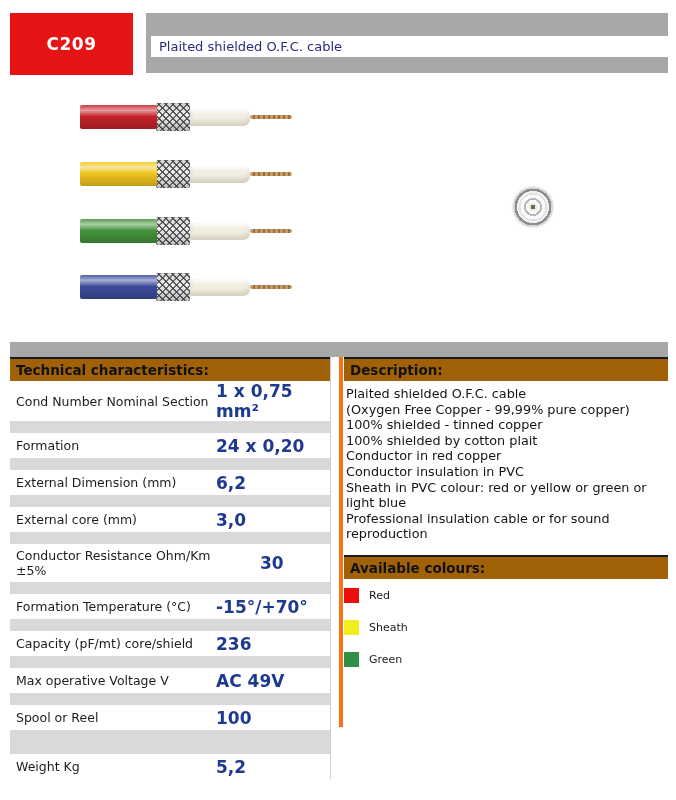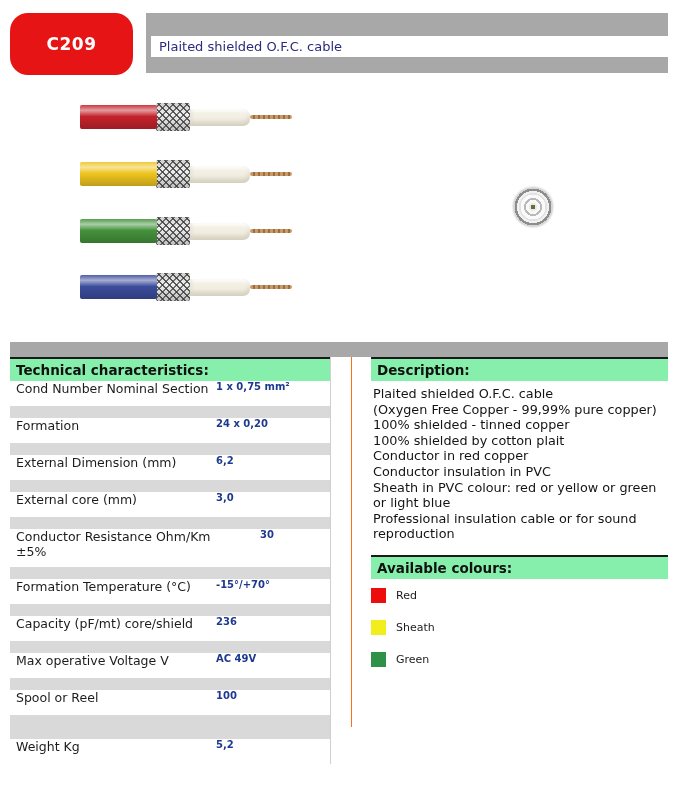--- a/index.html
+++ b/index.html
@@ -39,46 +39,46 @@
     background:radial-gradient(circle at 50% 50%,
       #6b6b33 0 2.5px, #e9e9e9 2.5px 4px, #f8f8f8 4px 7px, #b9b9b9 7px 9px,
       #fafafa 9px 12.5px, #e2e2e2 12.5px 14px, #f1f1f1 14px 16px,
       #8d8d8d 16px 18.5px, #d6d6d6 18.5px 20px);
     box-shadow:0 0 2px rgba(0,0,0,.25); }
 
   
   .section-topbar { position:absolute; left:10px; top:342px; width:658px; height:15px; background:#a8a8a8; }
   .panels { position:absolute; left:10px; top:357px; width:658px; display:flex; align-items:flex-start; }
   .left-panel { width:321px; border-right:1px solid #cfcfcf; }
-  .right-panel { margin-left:20px; flex:1; border-left:1px solid #f97316; padding-left:19px; min-height:370px; }
-
-  .panel-header { height:24px; background:#86efac; border-top:2px solid #1a1a1a;
+  .right-panel { margin-left:8px; flex:1; border-left:4px solid #f97316; padding-left:1px; min-height:370px; }
+
+  .panel-header { height:24px; background:#a16207; border-top:2px solid #1a1a1a;
     font-weight:bold; font-size:13.5px; color:#111; line-height:22px; padding-left:6px; }
 
-  .trow { display:flex; align-items:flex-start; min-height:25px; background:#fff; }
+  .trow { display:flex; align-items:center; min-height:25px; background:#fff; }
   .trow.tall { min-height:38px;gap:44px; }
   .tlabel { width:206px; padding-left:6px; font-size:12.5px; color:#1c1c1c; line-height:15px; }
-  .tvalue { flex:1; font-size:10px; font-weight:bold; color:#1e3a8e; }
+  .tvalue { flex:1; font-size:17px; font-weight:bold; color:#1e3a8e; }
   .tsep { height:12px; background:#d9d9d9; }
 
   .desc-block { padding:5px 2px 0 2px; }
   .desc-line { font-size:12.8px; color:#141414; line-height:15.6px; }
 
   .colours-header { margin-top:13px; }
   .colour-list { list-style:none; padding:2px 0 0 0; }
   .colour-item { display:flex; align-items:center; margin:7px 0 17px 0; }
   .swatch { width:15px; height:15px; flex:0 0 15px; }
   .colour-label { margin-left:10px; font-size:11px; color:#1c1c1c; }
 </style>
 </head>
 <body>
 
 <div class="page">
 
-  <div class="code-box" style="background-color: rgb(230, 20, 20); border-radius: 18px;">
+  <div class="code-box" style="background-color: rgb(230, 20, 20);">
     <span>C209</span>
   </div>
   <div class="title-bar">
     <div class="title-strip">
       <span>Plaited shielded O.F.C. cable</span>
     </div>
   </div>
 
   <div class="cable c0">
     <div class="jacket" style="background-color: rgb(196, 35, 43);"></div>

